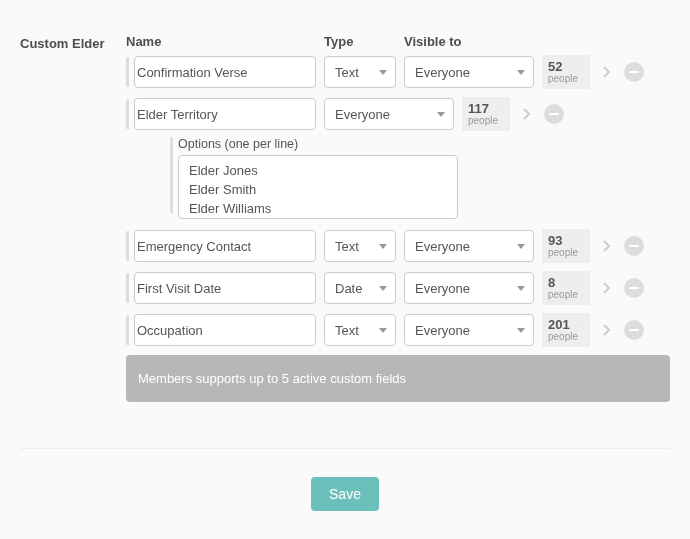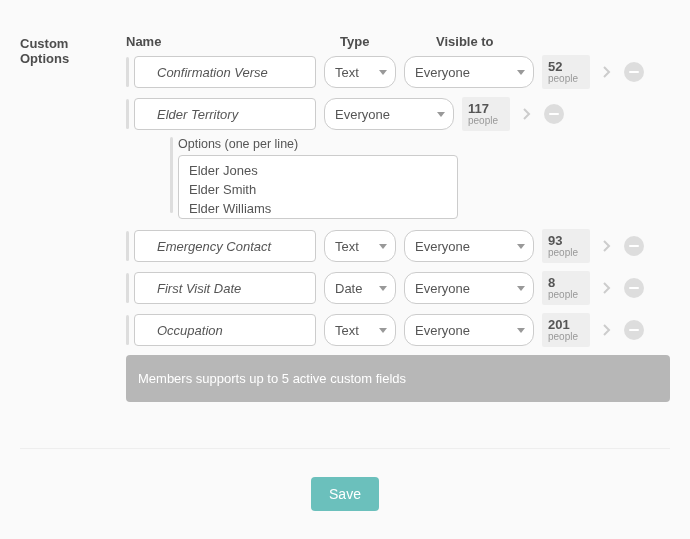--- a/index.html
+++ b/index.html
@@ -24,21 +24,21 @@
     font-weight: 600;
     color: #4d4d4d;
     font-size: 13px;
     padding-top: 2px;
   }
   .section-body {
     flex: 1;
   }
   .header-row {
     display: flex;
-    gap: 24px;
+    gap: 8px;
     margin-bottom: 6px;
   }
   .header-row .col-name { width: 190px; font-weight:600; color:#4d4d4d; font-size:13px;}
   .header-row .col-type { width: 72px; font-weight:600; color:#4d4d4d; font-size:13px;}
   .header-row .col-visible { width: 130px; font-weight:600; color:#4d4d4d; font-size:13px;}
   .field-row {
     display: flex;
     align-items: center;
     gap: 8px;
     margin-bottom: 8px;
@@ -52,29 +52,28 @@
     width:3px;
     background:#ddd;
     border-radius:2px;
   }
   .input-text {
     width: 182px;
     height: 32px;
     border: 1px solid #ccc;
     border-radius: 4px;
     background:#fff;
-    padding: 0 22px;
+    padding: 0 2px;
     color:#555;
     font-size:13px;
-    font-style:italic;
   }
   .select {
     height: 32px;
     border: 1px solid #ccc;
-    border-radius: 12px;
+    border-radius: 4px;
     background:#fff;
     display:flex;
     align-items:center;
     justify-content: space-between;
     padding: 0 8px 0 10px;
     color:#555;
     font-size:13px;
     cursor:pointer;
   }
   .select-type { width: 72px; }
@@ -173,21 +172,21 @@
     padding:9px 18px;
     font-size:14px;
     cursor:pointer;
   }
 </style>
 </head>
 <body>
 
 <div class="page">
   <div class="section">
-    <div class="section-label">Custom Options</div>
+    <div class="section-label">Custom Elder</div>
     <div class="section-body">
 
       <div class="header-row">
         <div class="col-name">Name</div>
         <div class="col-type">Type</div>
         <div class="col-visible">Visible to</div>
       </div>
 
       <div class="field-row">
         <input class="input-text" value="Confirmation Verse" style="">

